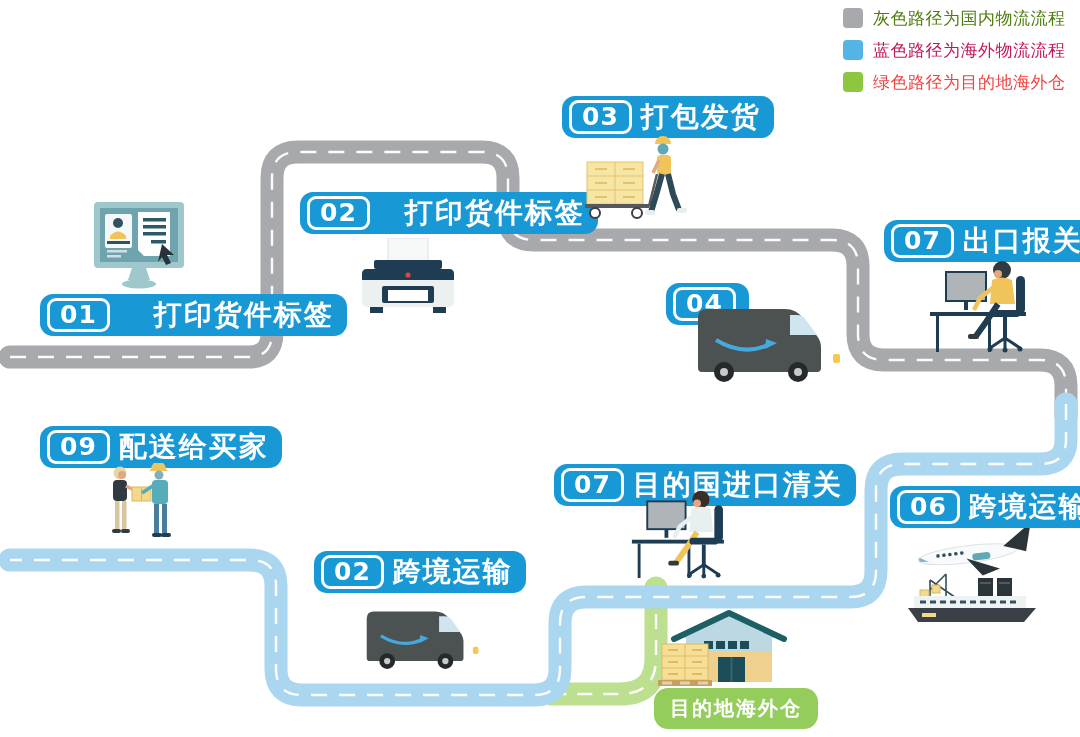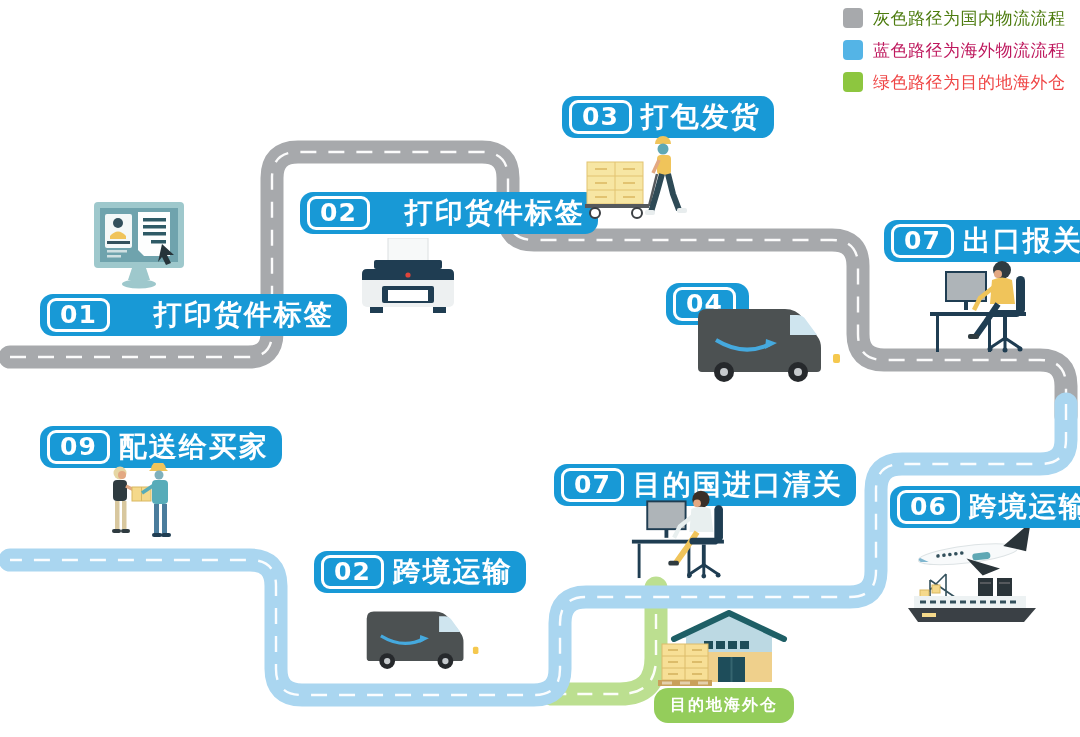--- a/index.html
+++ b/index.html
@@ -15,21 +15,21 @@
     background:#1899D6;color:#fff;border-radius:13px;
     padding:4px 13px 4px 7px;height:42px;box-sizing:border-box;white-space:nowrap;
   }
   .pill .num{
     border:3px solid #ffffff;border-radius:9px;padding:0 10px;
     font-size:25px;font-weight:bold;line-height:28px;letter-spacing:1px;
   }
   .pill .txt{font-size:28px;font-weight:bold;letter-spacing:2px;}
   .pill-green{
     position:absolute;background:#94CD5B;color:#fff;border-radius:14px;
-    padding:7px 16px;font-size:16px;font-weight:bold;letter-spacing:2px;white-space:nowrap;
+    padding:7px 16px;font-size:20px;font-weight:bold;letter-spacing:2px;white-space:nowrap;
   }
   
   .legend{position:absolute;top:2px;left:843px;}
   .legend-row{display:flex;align-items:center;gap:10px;height:32px;}
   .legend-swatch{width:20px;height:20px;border-radius:4px;flex:0 0 auto;}
   .legend-row .lbl{font-size:17px;font-weight:500;letter-spacing:.5px;white-space:nowrap;}
   .lr0 .legend-swatch{background:#A7A9AC;} .lr0 .lbl{color:#4d7c0f;}
   .lr1 .legend-swatch{background:#54B4E6;} .lr1 .lbl{color:#be185d;}
   .lr2 .legend-swatch{background:#8DC63F;} .lr2 .lbl{color:#ef4444;}
 </style>

